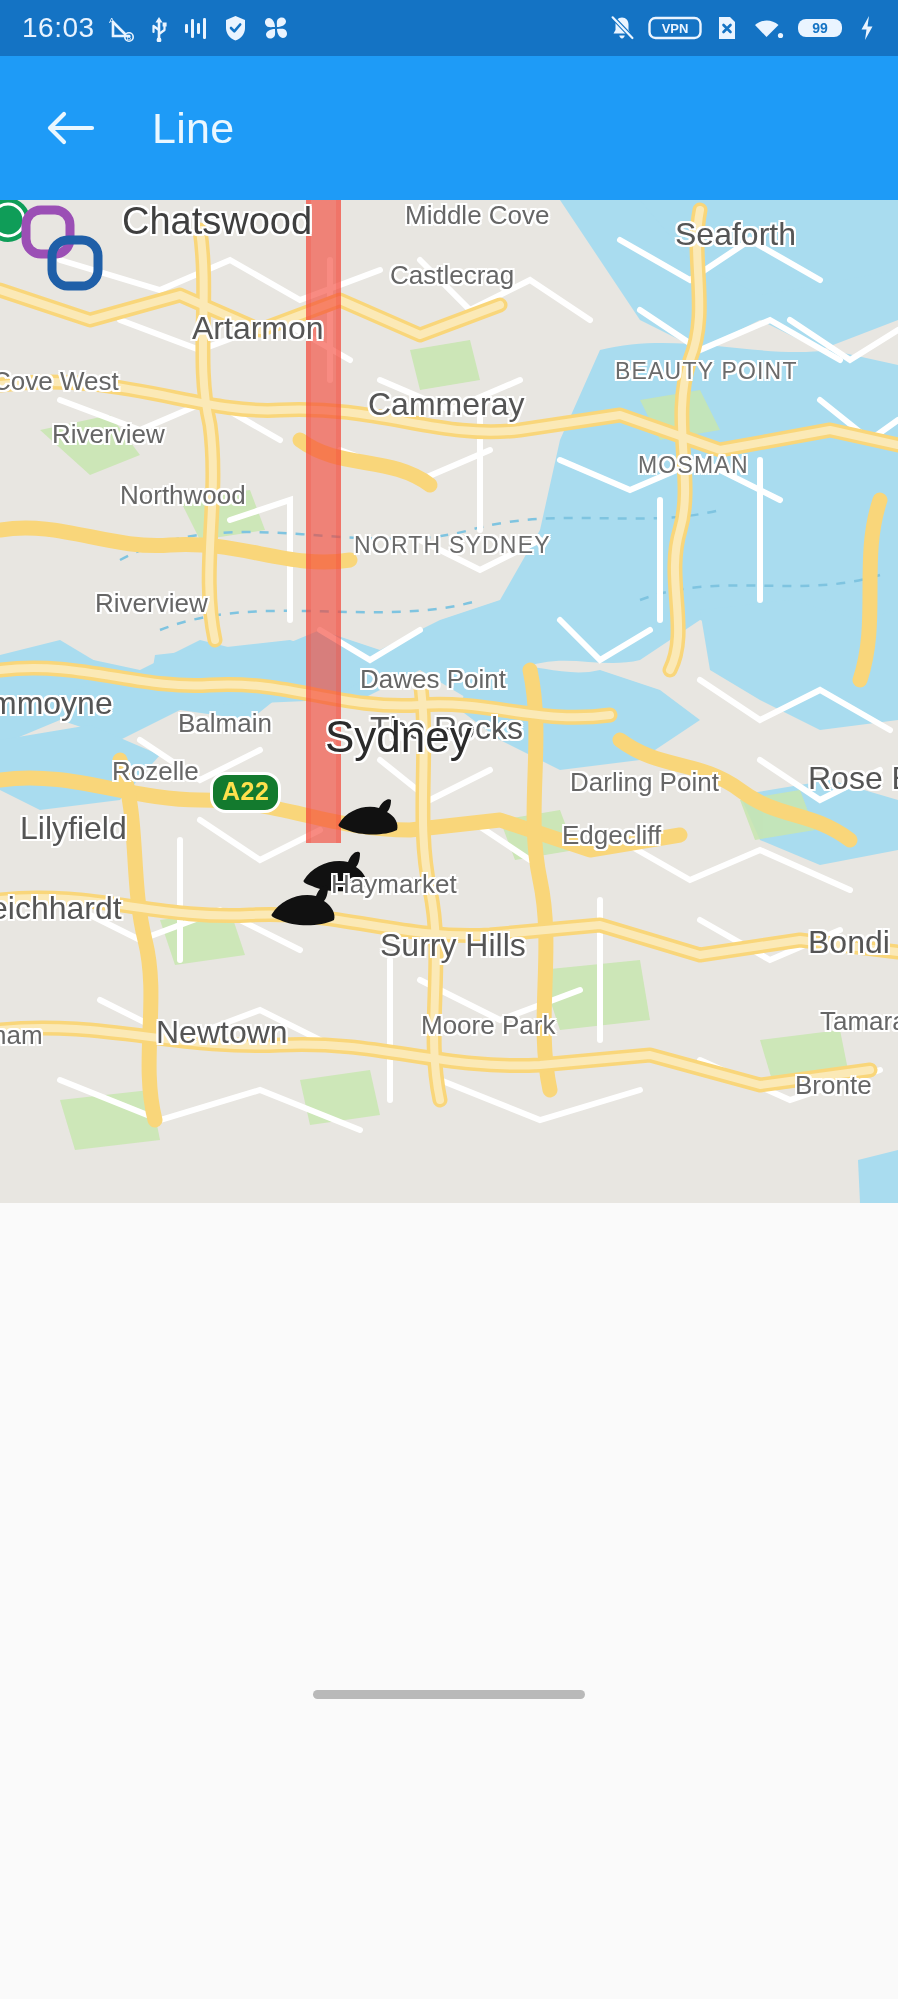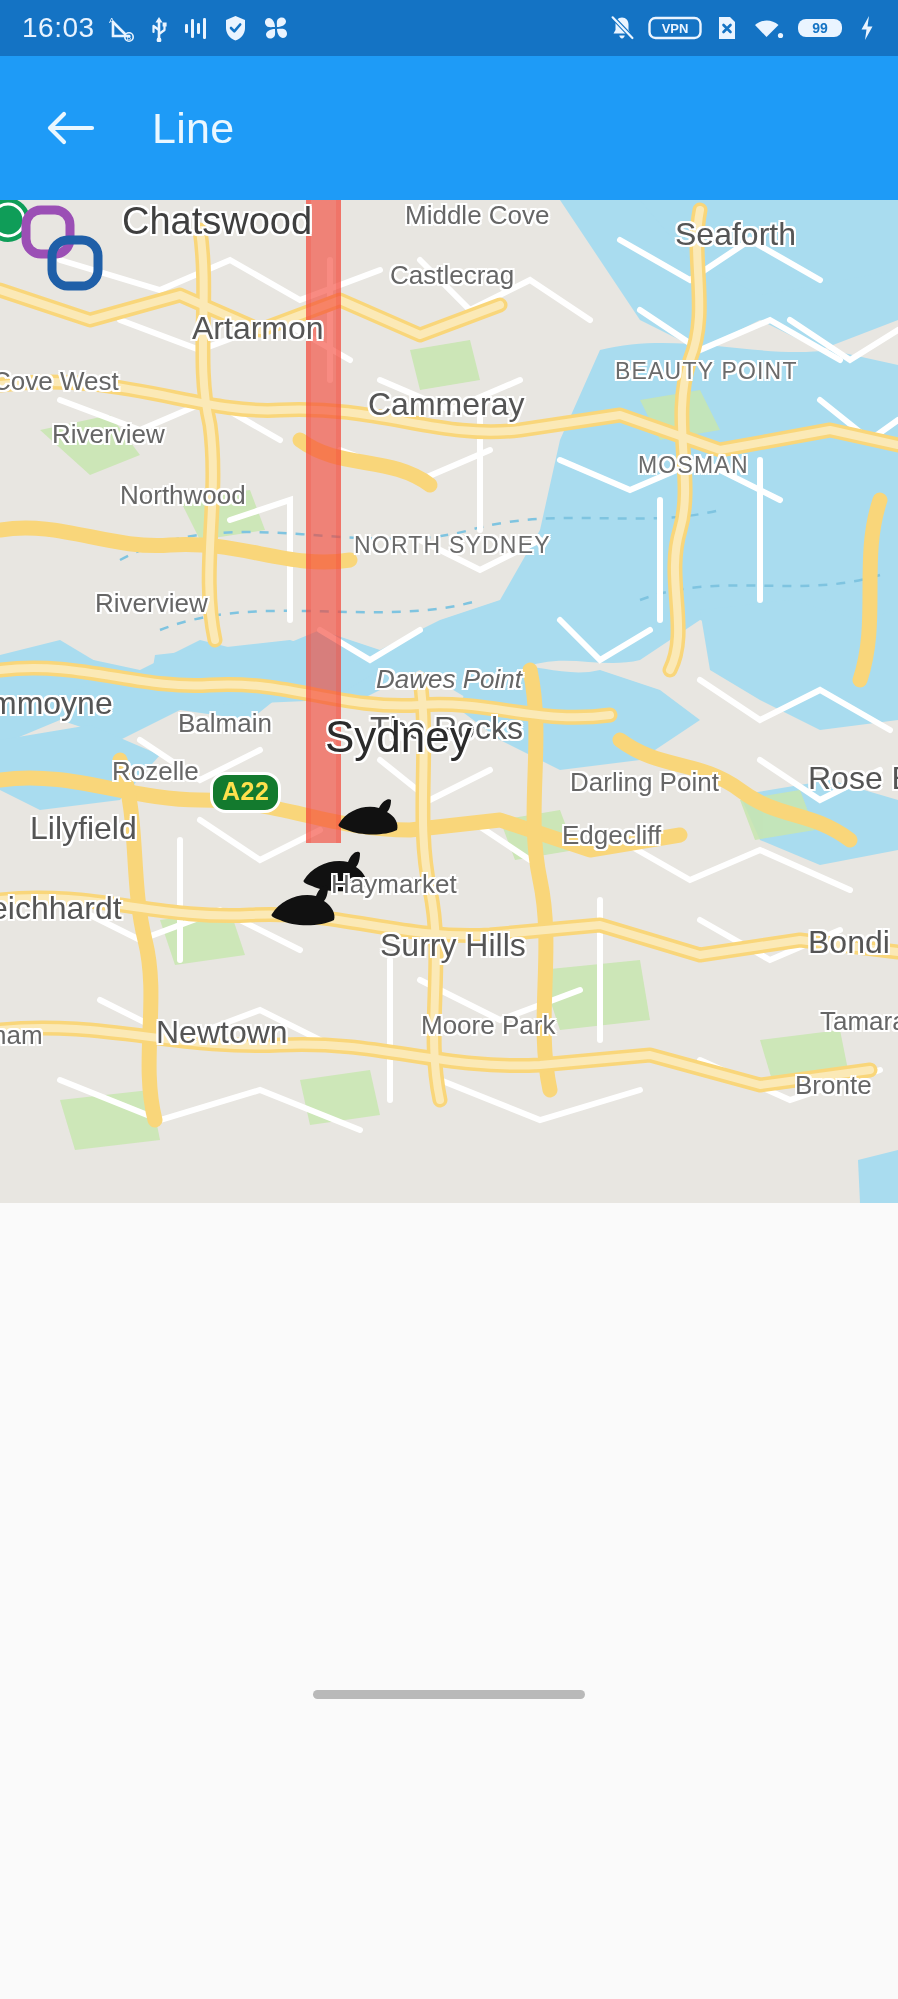--- a/index.html
+++ b/index.html
@@ -334,29 +334,29 @@
         <div class="maplabel lbl-small" style="left: 390px; top: 60px;">Castlecrag</div>
         <div class="maplabel lbl-mid" style="left: 192px; top: 110px;">Artarmon</div>
         <div class="maplabel lbl-caps" style="left: 615px; top: 158px;">BEAUTY POINT</div>
         <div class="maplabel lbl-small" style="left: -8px; top: 166px;">Cove West</div>
         <div class="maplabel lbl-mid" style="left: 368px; top: 186px;">Cammeray</div>
         <div class="maplabel lbl-small" style="left: 52px; top: 219px;">Riverview</div>
         <div class="maplabel lbl-small" style="left: 120px; top: 264px; margin-top: 16px;">Northwood</div>
         <div class="maplabel lbl-caps" style="left: 638px; top: 252px;">MOSMAN</div>
         <div class="maplabel lbl-caps" style="left: 354px; top: 332px;">NORTH SYDNEY</div>
         <div class="maplabel lbl-small" style="left: 95px; top: 388px;">Riverview</div>
-        <div class="maplabel lbl-small" style="left: 376px; top: 464px; font-style: italic;">Dawes Point</div>
+        <div class="maplabel lbl-small" style="left: 360px; top: 464px;">Dawes Point</div>
         <div class="maplabel lbl-mid" style="left: -10px; top: 485px;">mmoyne</div>
         <div class="maplabel lbl-small" style="left: 178px; top: 508px;">Balmain</div>
         <div class="maplabel lbl-mid" style="left: 370px; top: 510px;">The Rocks</div>
         <div class="maplabel lbl-small" style="left: 112px; top: 556px;">Rozelle</div>
         <div class="maplabel lbl-city" style="left: 325px; top: 512px;">Sydney</div>
         <div class="maplabel lbl-small" style="left: 570px; top: 567px;">Darling Point</div>
         <div class="maplabel lbl-mid" style="left: 808px; top: 560px;">Rose Ba</div>
-        <div class="maplabel lbl-mid" style="left: 30px; top: 610px;">Lilyfield</div>
+        <div class="maplabel lbl-mid" style="left: 20px; top: 610px;">Lilyfield</div>
         <div class="maplabel lbl-small" style="left: 562px; top: 620px;">Edgecliff</div>
         <div class="maplabel lbl-small" style="left: 331px; top: 669px;">Haymarket</div>
         <div class="maplabel lbl-mid" style="left: -10px; top: 690px;">eichhardt</div>
         <div class="maplabel lbl-mid" style="left: 380px; top: 727px;">Surry Hills</div>
         <div class="maplabel lbl-mid" style="left: 808px; top: 724px;">Bondi</div>
         <div class="maplabel lbl-mid" style="left: 156px; top: 778px; margin-top: 36px;">Newtown</div>
         <div class="maplabel lbl-small" style="left: 421px; top: 810px;">Moore Park</div>
         <div class="maplabel lbl-small" style="left: 820px; top: 806px;">Tamara</div>
         <div class="maplabel lbl-small" style="left: -8px; top: 820px;">ham</div>
         <div class="maplabel lbl-small" style="left: 795px; top: 870px;">Bronte</div>

